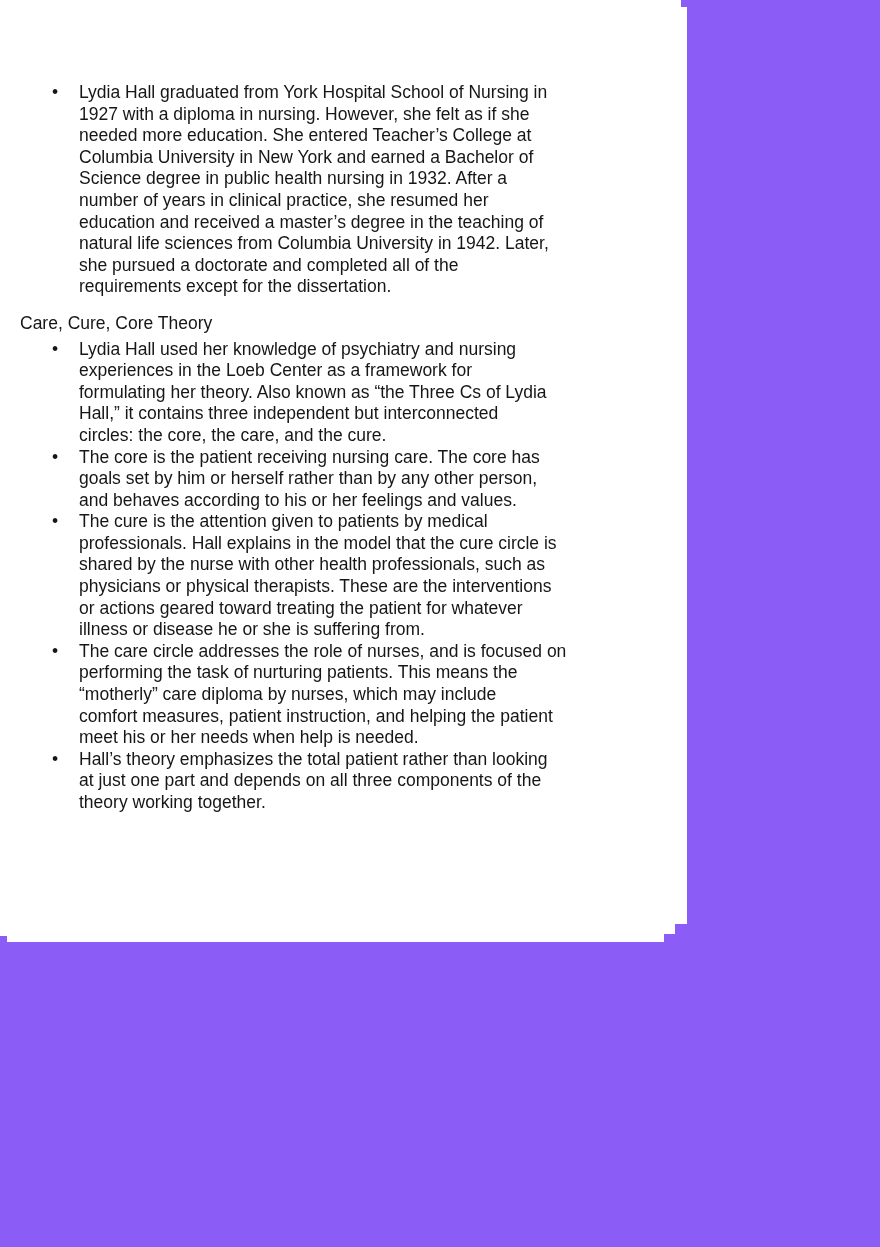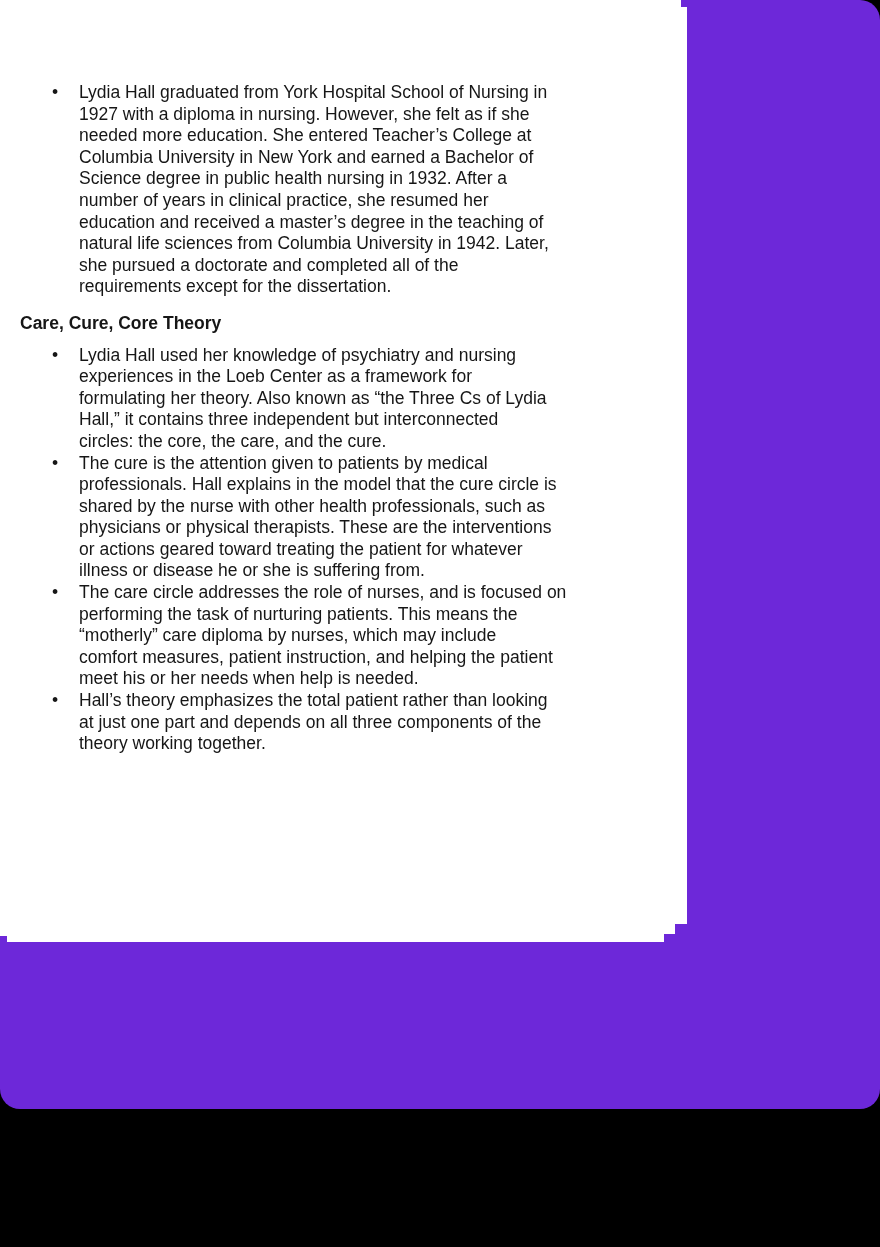--- a/index.html
+++ b/index.html
@@ -8,23 +8,22 @@
     width: 880px;
     height: 1247px;
     background: #000000;
     overflow: hidden;
     font-family: "Liberation Sans", "DejaVu Sans", sans-serif;
   }
 
   .canvas {
     position: relative;
     width: 880px;
-    height: 1109px;
-    background: #6d28d9;
-    border-radius: 20px;
+    height: 1247px;
+    background: #8b5cf6;
   }
 
   
   .paper {
     position: absolute;
     left: 0;
     top: 0;
     width: 688px;
     height: 943px;
     background: #ffffff;
@@ -66,24 +65,24 @@
   ul.bullets li::before {
     content: "\2022";
     position: absolute;
     left: -27px;
     top: 0;
     color: #161616;
   }
 
   .section-heading {
     font-size: 17.5px;
-    font-weight: bold;
+    font-weight: normal;
     line-height: 21.6px;
     margin-top: 15px;
-    margin-bottom: 10px;
+    margin-bottom: 4px;
     white-space: pre-line;
   }
 </style>
 </head>
 <body>
 
 <div class="canvas">
 
   <div class="paper">
     <div class="doc">
@@ -102,20 +101,23 @@
       </ul>
 
       <div class="section-heading">Care, Cure, Core Theory</div>
 
       <ul class="bullets">
         <li>Lydia Hall used her knowledge of psychiatry and nursing
 experiences in the Loeb Center as a framework for
 formulating her theory. Also known as “the Three Cs of Lydia
 Hall,” it contains three independent but interconnected
 circles: the core, the care, and the cure.</li>
+        <li>The core is the patient receiving nursing care. The core has
+goals set by him or herself rather than by any other person,
+and behaves according to his or her feelings and values.</li>
         <li>The cure is the attention given to patients by medical
 professionals. Hall explains in the model that the cure circle is
 shared by the nurse with other health professionals, such as
 physicians or physical therapists. These are the interventions
 or actions geared toward treating the patient for whatever
 illness or disease he or she is suffering from.</li>
         <li>The care circle addresses the role of nurses, and is focused on
 performing the task of nurturing patients. This means the
 “motherly” care diploma by nurses, which may include
 comfort measures, patient instruction, and helping the patient

